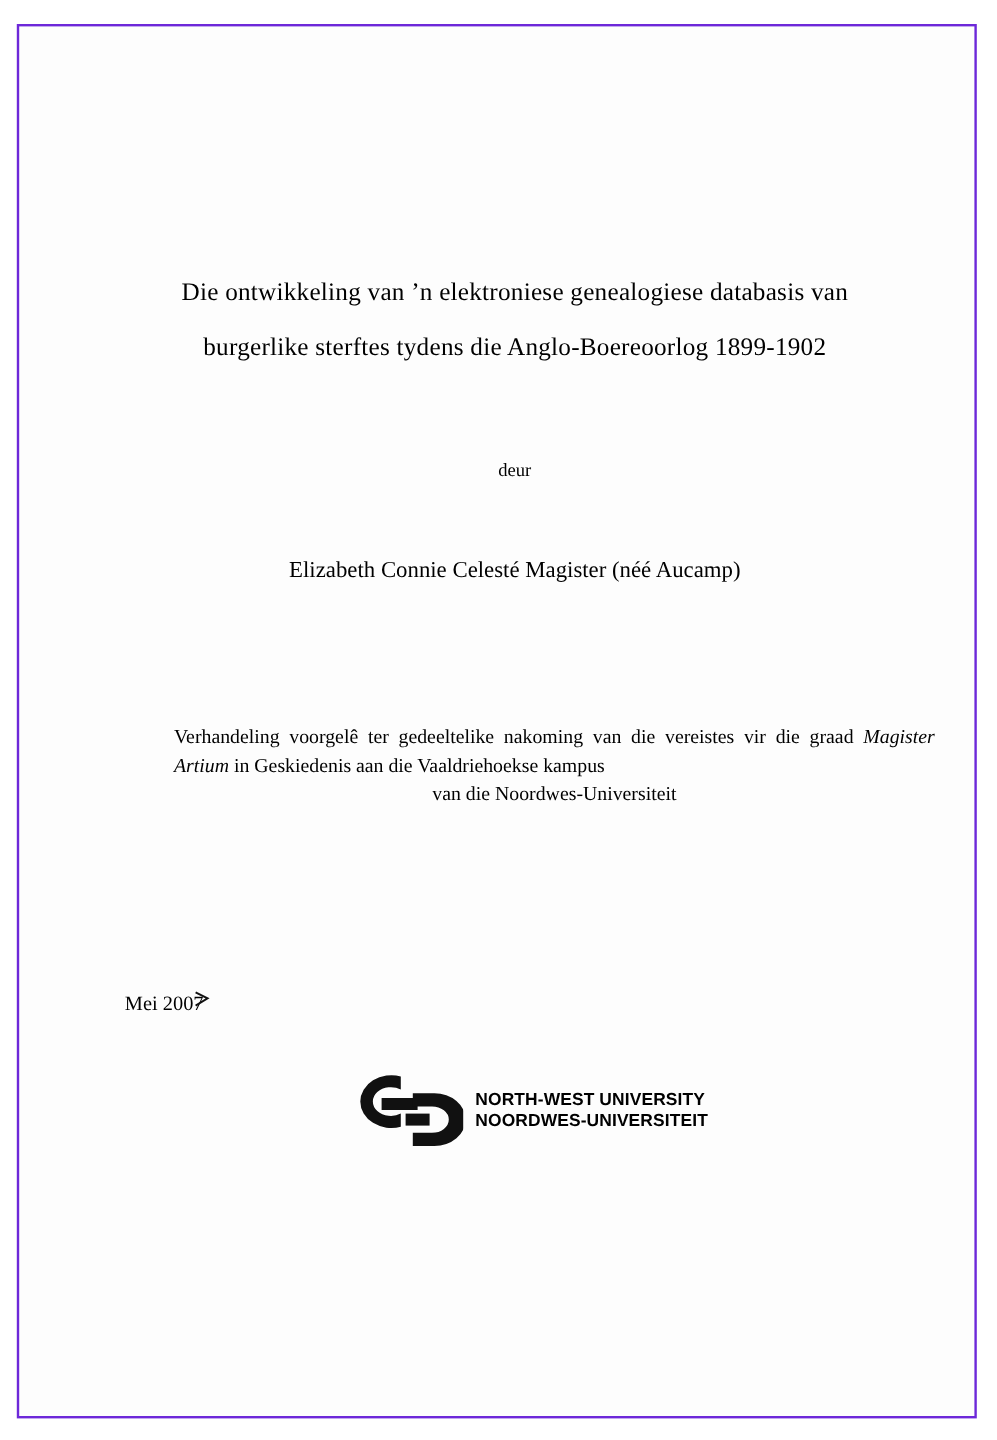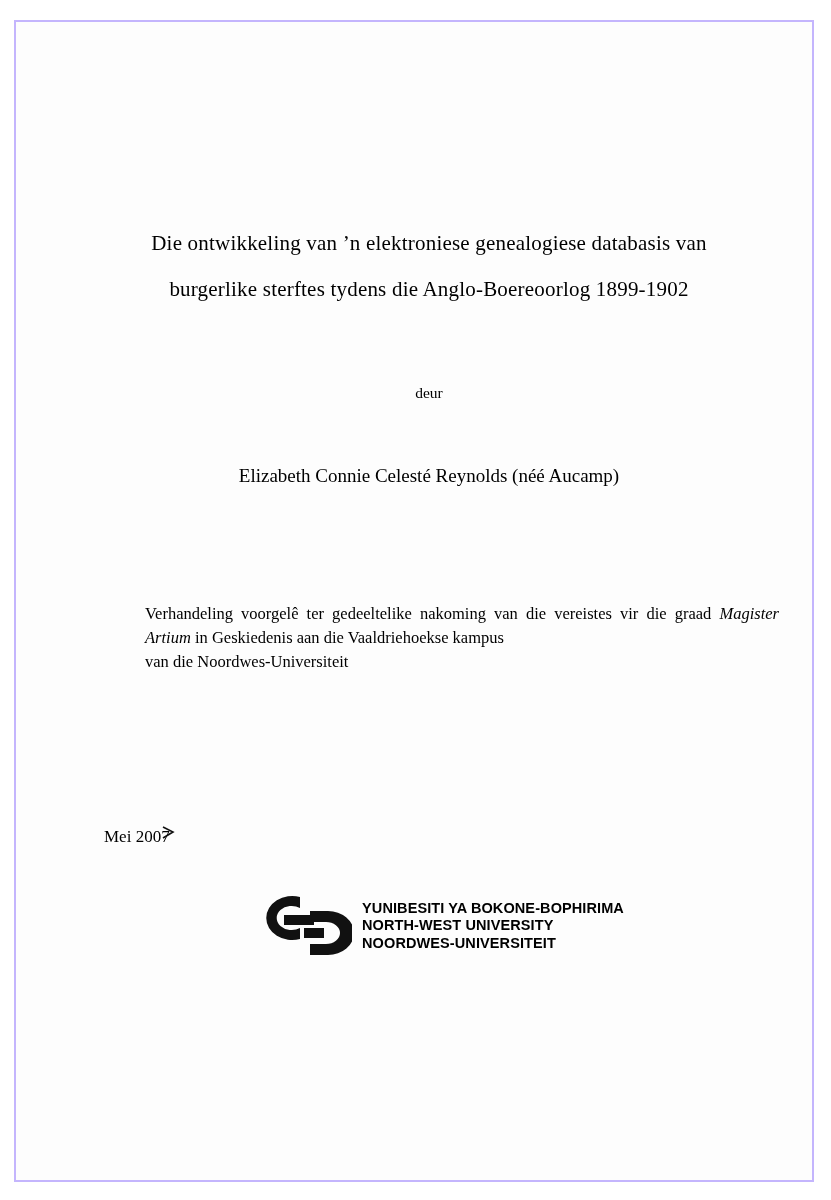--- a/index.html
+++ b/index.html
@@ -23,21 +23,21 @@
     background: #ffffff;
   }
 
   
   #page-border {
     position: absolute;
     left: 14px;
     top: 20px;
     width: 800px;
     height: 1162px;
-    border: 2px solid #c4b5fd;
+    border: 2px solid #6d28d9;
     box-sizing: border-box;
     background: #fdfdfd;
   }
 
   
   #content {
     position: absolute;
     left: 88px;
     top: 170px;
     width: 650px;
@@ -73,21 +73,21 @@
   
   #degree-statement {
     margin-top: 115px;
     font-size: 16.5px;
     line-height: 24px;
     text-align: justify;
     width: 634px;
     margin-left: 41px;
   }
   #degree-statement .nojustify {
-    text-align: left;
+    text-align: center;
   }
   .italic {
     font-style: italic;
   }
 
   
   #supervisor-block {
     margin-top: 150px;
     font-size: 17px;
     line-height: 25px;
@@ -137,21 +137,21 @@
   <div id="page-border">
     <div id="content">
 
       <div id="title-block">
         <div class="title-line">Die ontwikkeling van ’n elektroniese genealogiese databasis van</div>
         <div class="title-line">burgerlike sterftes tydens die Anglo-Boereoorlog 1899-1902</div>
       </div>
 
       <div id="author-by">deur</div>
 
-      <div id="author-name">Elizabeth Connie Celesté Reynolds (néé Aucamp)</div>
+      <div id="author-name">Elizabeth Connie Celesté Magister (néé Aucamp)</div>
 
       <div id="degree-statement">
         <span>Verhandeling voorgelê ter gedeeltelike nakoming van die vereistes vir die graad </span><span class="italic">Magister Artium</span><span> in Geskiedenis aan die Vaaldriehoekse kampus</span>
         <div class="nojustify">van die Noordwes-Universiteit</div>
       </div>
 
       <div id="supervisor-block">
         <div id="date-line">
           <span>Mei 2007</span>
           <svg class="scribble" viewBox="0 0 13 15">
@@ -166,21 +166,20 @@
           <g fill="#111111">
 
             <path d="M36 6 A26 22 0 1 0 36 48 L36 37 A15 12 0 1 1 36 17 Z"></path>
             <rect x="20" y="24" width="30" height="10"></rect>
 
             <path d="M46 20 L64 20 A26 22 0 0 1 64 64 L46 64 L46 53 L62 53 A14 11 0 0 0 62 31 L46 31 Z"></path>
             <rect x="40" y="37" width="20" height="10"></rect>
           </g>
         </svg>
         <div id="logo-text">
-          <div>YUNIBESITI YA BOKONE-BOPHIRIMA</div>
           <div>NORTH-WEST UNIVERSITY</div>
           <div>NOORDWES-UNIVERSITEIT</div>
         </div>
       </div>
 
     </div>
   </div>
 </div>
 
 </body></html>

